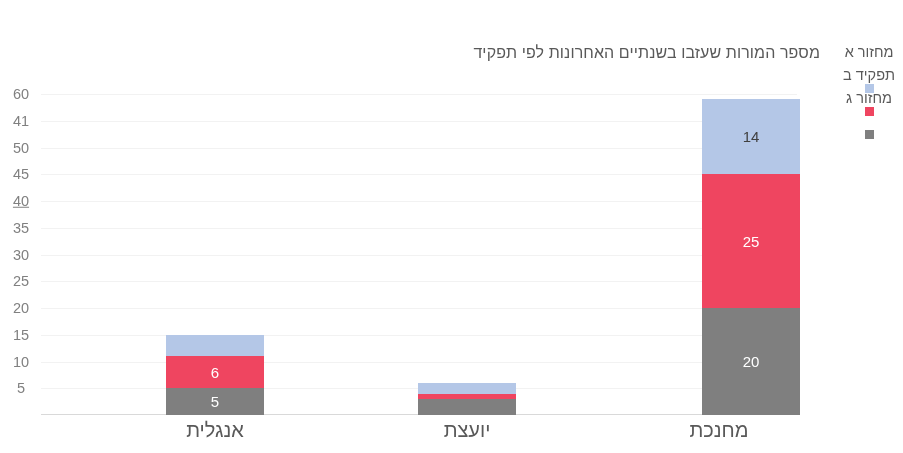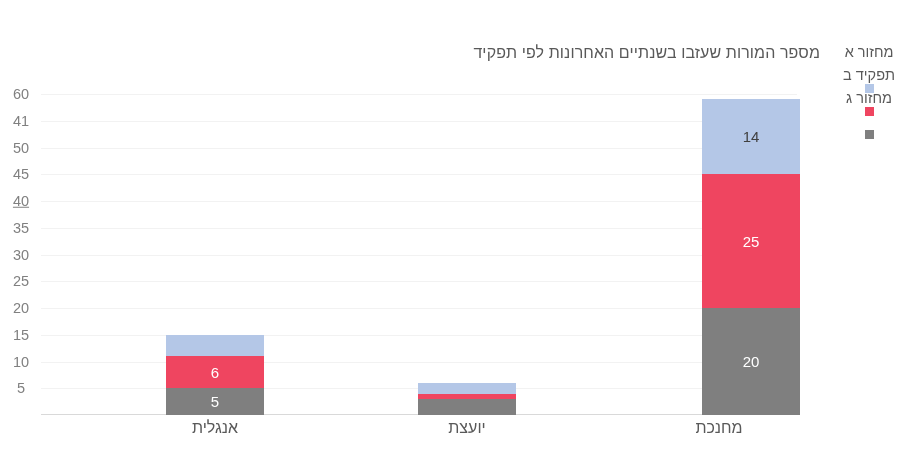--- a/index.html
+++ b/index.html
@@ -135,21 +135,21 @@
     left: 41px;
     top: 419px;
     width: 756px;
     height: 30px;
   }
   .xtick {
     position: absolute;
     top: 0;
     width: 160px;
     text-align: center;
-    font-size: 16px;
+    font-size: 20px;
     color: #595959;
     direction: rtl;
   }
 </style>
 </head>
 <body>
 
 <div class="chart-root">
 
   <div class="chart-title">מספר המורות שעזבו בשנתיים האחרונות לפי תפקיד</div>

